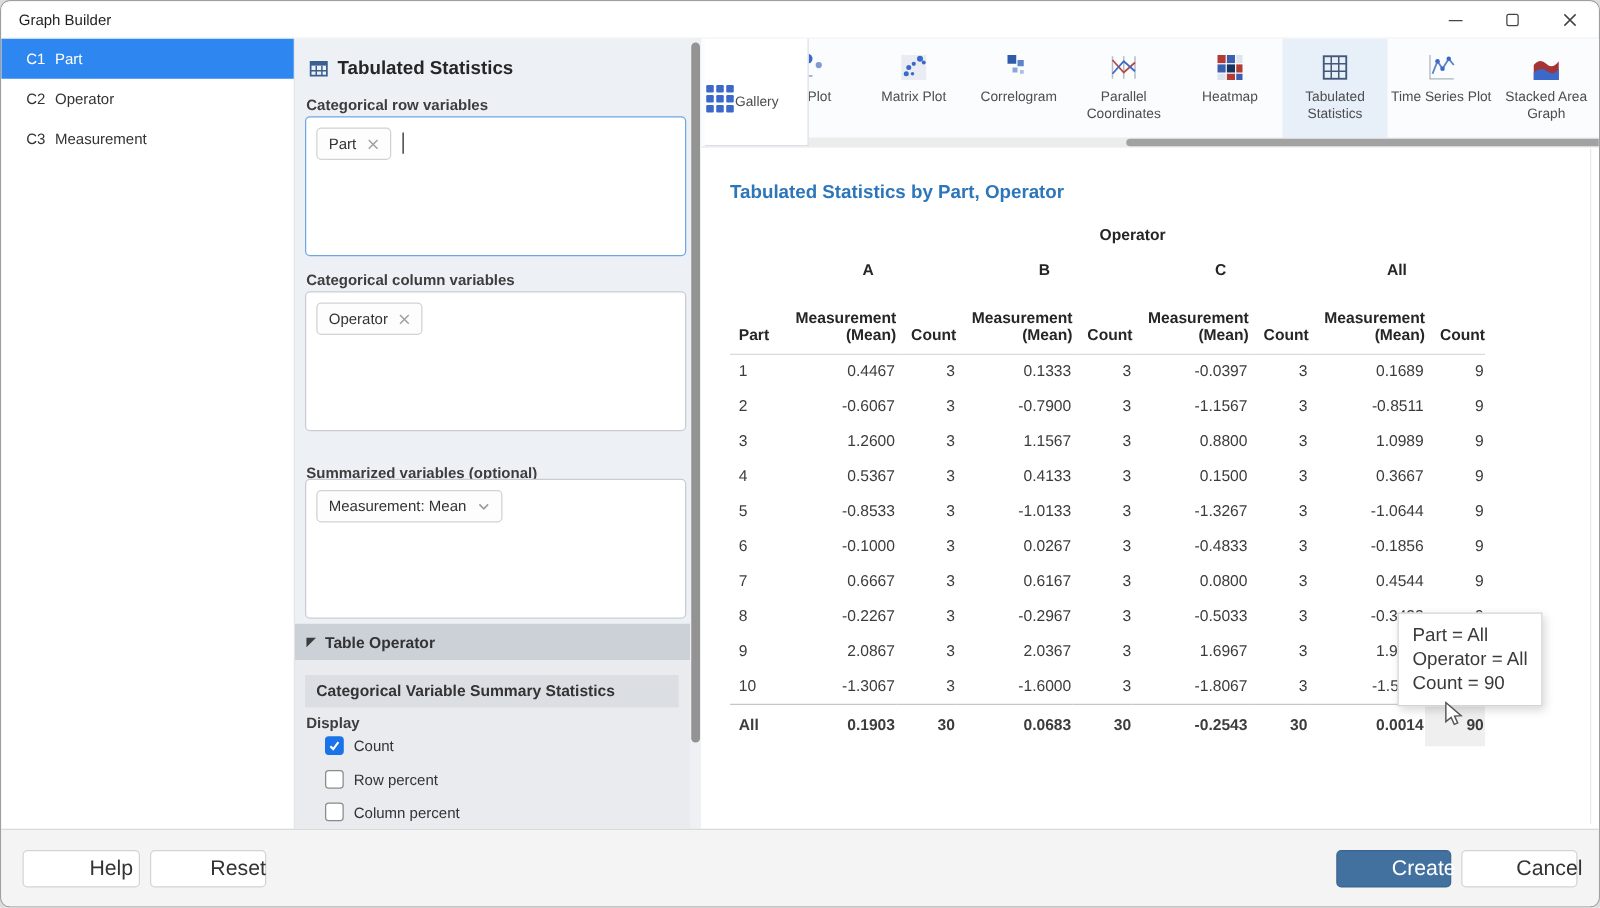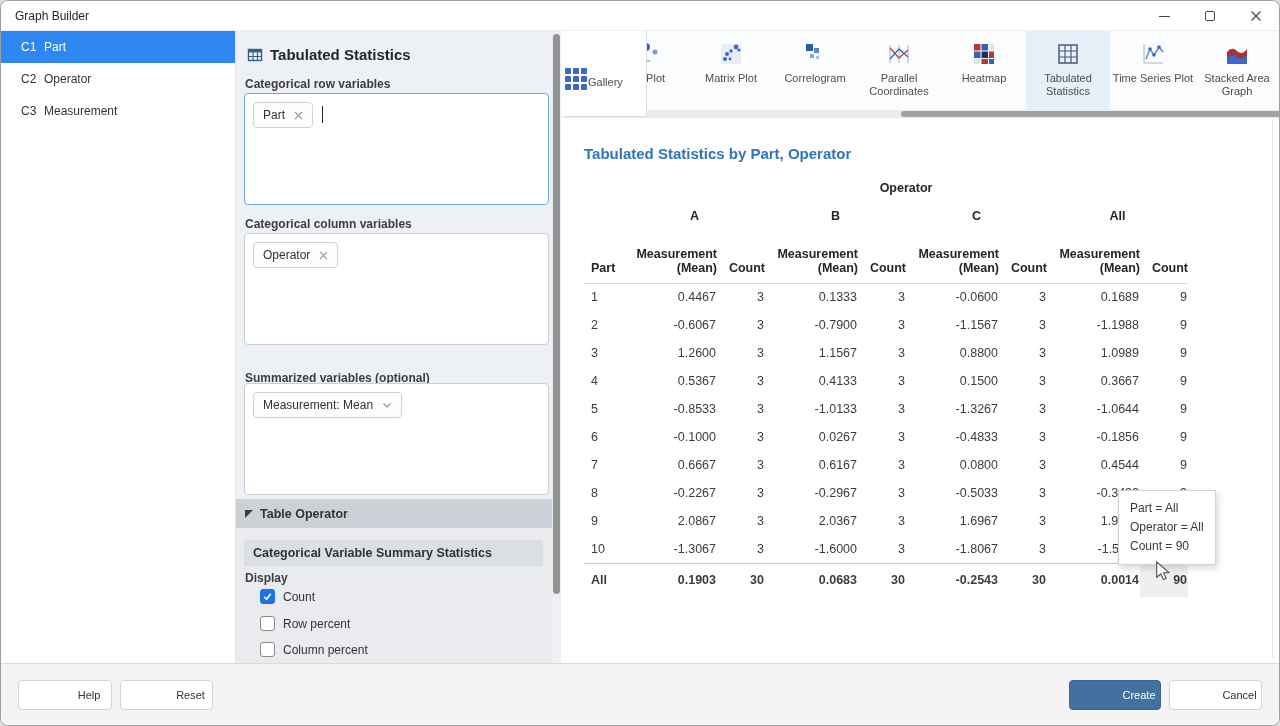--- a/index.html
+++ b/index.html
@@ -61,25 +61,25 @@
   table.stats .r1 th { height:26px; text-align:center; vertical-align:middle; }
   table.stats .r2 th { height:30px; text-align:center; vertical-align:middle; }
   table.stats .r3 th { height:52px; vertical-align:bottom; padding-bottom:8px; border-bottom:1px solid #dadada; text-align:right; }
   table.stats .r3 th.part-h { text-align:left; padding-left:7px; }
   table.stats .r3 th span { display:block; }
   table.stats td { height:28px; text-align:right; vertical-align:middle; padding-right:1px; }
   table.stats td.part { text-align:left; padding-left:7px; }
   table.stats tr.total td { font-weight:bold; border-top:1px solid #c7c7c7; height:34px; }
   table.stats tr.total td.hl { background:#efefef; }
   
-  .tooltip { position:absolute; left:557px; top:371px; background:#fff; border:1px solid #d3d3d3; box-shadow:2px 3px 7px rgba(0,0,0,.16); padding:8px 11px; font-size:12px; line-height:19px; color:#3a3a3a; white-space:nowrap; z-index:5; }
+  .tooltip { position:absolute; left:557px; top:371px; background:#fff; border:1px solid #d3d3d3; box-shadow:2px 3px 7px rgba(0,0,0,.16); padding:8px 11px; font-size:15px; line-height:19px; color:#3a3a3a; white-space:nowrap; z-index:5; }
   .cursor { position:absolute; left:593px; top:442px; z-index:6; }
   
   .footer { position:absolute; left:0; top:662px; width:100%; height:64px; background:#f4f4f4; border-top:1px solid #dadada; }
-  .btn { position:absolute; top:16px; height:30px; border:1px solid #d4d4d4; border-radius:4px; background:#fff; font-size:11px; color:#333; display:flex; align-items:center; justify-content:center; font-family:"Liberation Sans",sans-serif;padding-left:48px; }
+  .btn { position:absolute; top:16px; height:30px; border:1px solid #d4d4d4; border-radius:4px; background:#fff; font-size:17px; color:#333; display:flex; align-items:center; justify-content:center; font-family:"Liberation Sans",sans-serif;padding-left:48px; }
   .btn.primary { background:#42719f; border-color:#3a6690; color:#fff; }
 </style>
 </head>
 <body>
 
 <div id="window">
 
   <div class="titlebar">
     <span class="title">Graph Builder</span>
     <div class="win-controls">
@@ -354,34 +354,34 @@
               <th>Count</th>
             </tr>
           </thead>
           <tbody id="tbody">
               <tr>
                 <td class="part">1</td>
                 <td>0.4467</td>
                 <td>3</td>
                 <td>0.1333</td>
                 <td>3</td>
-                <td>-0.0600</td>
+                <td>-0.0397</td>
                 <td>3</td>
                 <td>0.1689</td>
                 <td>9</td>
               </tr>
               <tr>
                 <td class="part">2</td>
                 <td>-0.6067</td>
                 <td>3</td>
                 <td>-0.7900</td>
                 <td>3</td>
                 <td>-1.1567</td>
                 <td>3</td>
-                <td>-1.1988</td>
+                <td>-0.8511</td>
                 <td>9</td>
               </tr>
               <tr>
                 <td class="part">3</td>
                 <td>1.2600</td>
                 <td>3</td>
                 <td>1.1567</td>
                 <td>3</td>
                 <td>0.8800</td>
                 <td>3</td>

